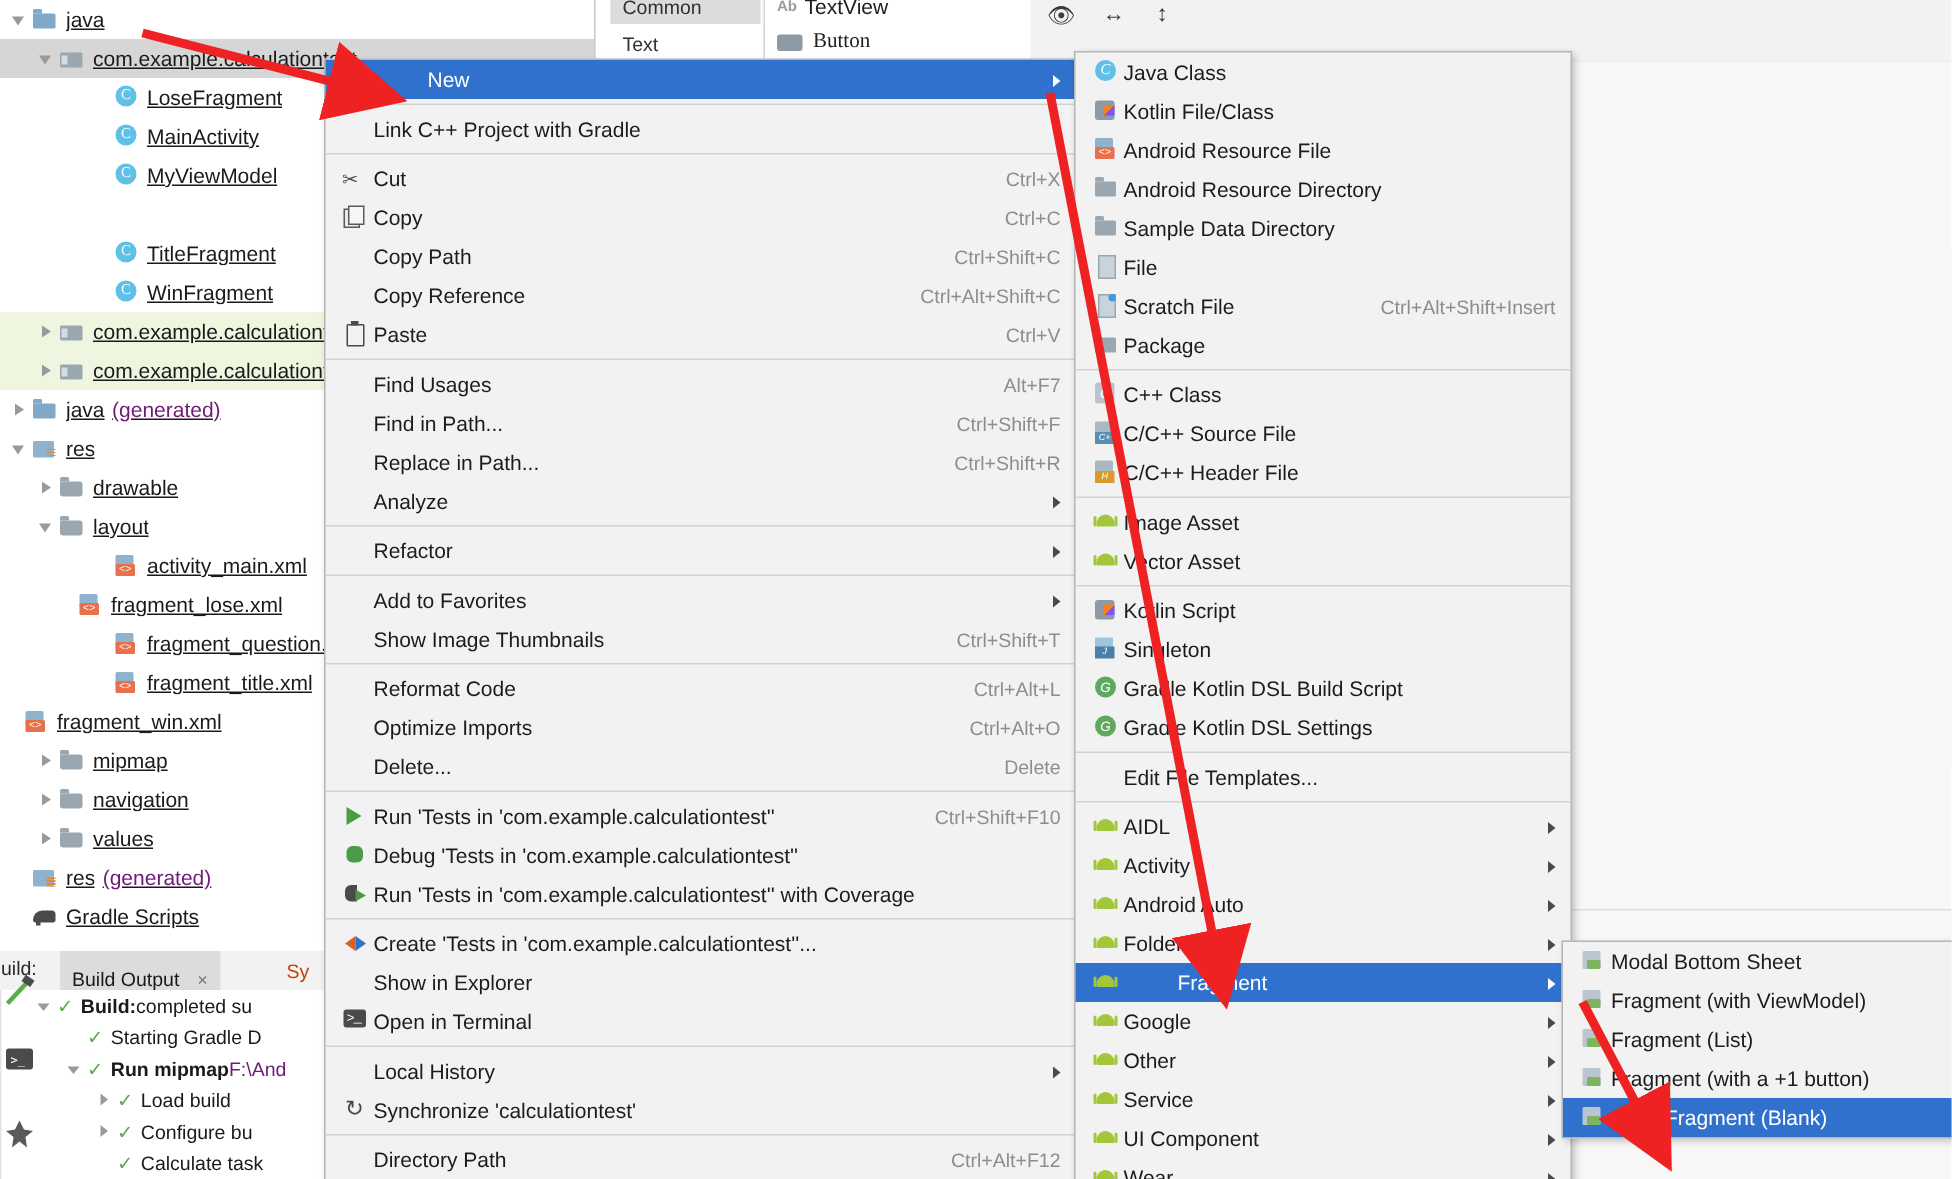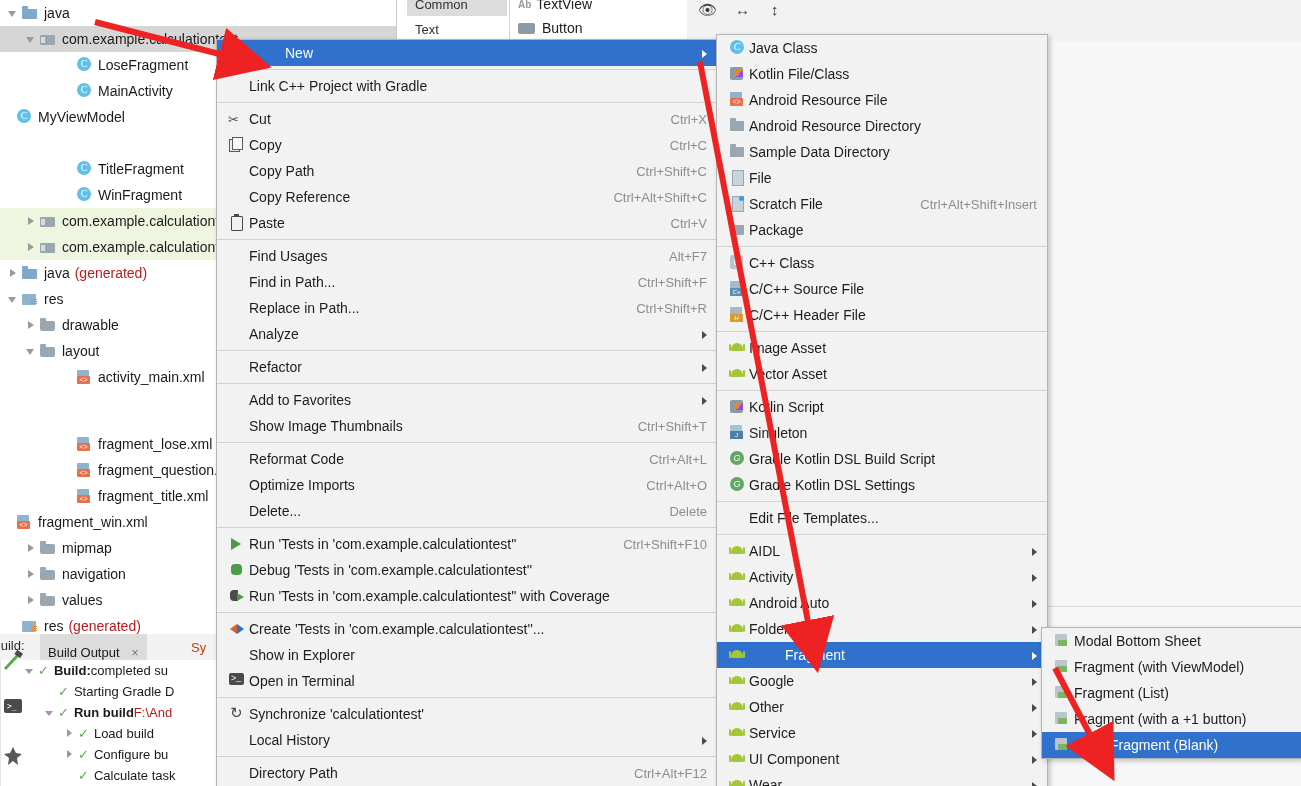--- a/index.html
+++ b/index.html
@@ -10,29 +10,29 @@
     font-size:13px;color:#1a1a1a;
     -webkit-font-smoothing:antialiased;
   }
   .nosel{user-select:none;}
 
   
   #ide-bg{position:absolute;left:0;top:0;width:1301px;height:786px;background:#f2f2f2;}
   #project-pane{position:absolute;left:0;top:0;width:396px;height:634px;background:#ffffff;border-right:1px solid #c9c9c9;overflow:hidden;}
 
   
-  .tree-row{height:26px;display:flex;align-items:center;padding-left:0px;white-space:nowrap;font-size:14px;}
+  .tree-row{height:26px;display:flex;align-items:center;padding-left:0px;white-space:nowrap;font-size:14px;text-decoration:underline;}
   .tree-row.sel{background:#d6d6d6;}
   .tree-row.green{background:#eef6e0;}
   .twisty{width:14px;height:14px;margin-right:2px;flex:0 0 auto;position:relative;}
   .twisty.closed::before{content:"";position:absolute;left:4px;top:3px;border-left:6px solid #9a9a9a;border-top:4.5px solid transparent;border-bottom:4.5px solid transparent;}
   .twisty.open::before{content:"";position:absolute;left:2px;top:5px;border-top:6px solid #9a9a9a;border-left:4.5px solid transparent;border-right:4.5px solid transparent;}
   .ic{width:17px;height:16px;margin-right:5px;flex:0 0 auto;position:relative;}
   .lbl{overflow:hidden;text-overflow:clip;}
-  .dim{color:#b91c1c;}
+  .dim{color:#701a75;}
 
   
   .ic-folder::before{content:"";position:absolute;left:0;top:4px;width:15px;height:10px;background:#9aa7b0;border-radius:1px 2px 2px 2px;}
   .ic-folder::after{content:"";position:absolute;left:0;top:1px;width:6px;height:3px;background:#9aa7b0;border-radius:1px 1px 0 0;}
   
   .ic-srcfolder::before{content:"";position:absolute;left:0;top:4px;width:15px;height:10px;background:#7fa8c9;border-radius:1px;}
   .ic-srcfolder::after{content:"";position:absolute;left:0;top:1px;width:6px;height:3px;background:#7fa8c9;border-radius:1px 1px 0 0;}
   
   .ic-pkg::before{content:"";position:absolute;left:0;top:4px;width:15px;height:10px;background:#9aa7b0;border-radius:1px;}
   .ic-pkg::after{content:"";position:absolute;left:1px;top:6px;width:4px;height:6px;background:#d6dde2;}
@@ -51,21 +51,21 @@
   .ic-gradle::before{content:"";position:absolute;left:0px;top:4px;width:15px;height:8px;background:#4a4a4a;border-radius:7px 3px 2px 2px;}
   .ic-gradle::after{content:"";position:absolute;left:2px;top:10px;width:3px;height:4px;background:#4a4a4a;}
 
   
   #palette{position:absolute;left:397px;top:0;width:400px;height:41px;background:#f2f2f2;border-bottom:1px solid #cfcfcf;}
   #pal-col1{position:absolute;left:0;top:0;width:112px;height:41px;background:#ffffff;border-right:1px solid #d4d4d4;}
   #pal-common{position:absolute;left:10px;top:-6px;width:100px;height:22px;background:#dcdcdc;line-height:22px;padding-left:8px;font-size:13px;color:#303030;box-sizing:border-box;}
   #pal-text{position:absolute;left:18px;top:22px;font-size:13px;color:#303030;}
   #pal-col2{position:absolute;left:113px;top:0;width:177px;height:41px;background:#ffffff;text-align:center;}
   #pal-tv{position:absolute;left:8px;top:-7px;height:22px;}
-  #pal-btn{position:absolute;left:8px;top:17px;height:22px;}
+  #pal-btn{position:absolute;left:8px;top:17px;height:22px;font-family:Liberation Serif, serif;}
   .pal-item{display:flex;align-items:center;font-size:14px;color:#202020;}
   .ab-badge{color:#9a9a9a;font-size:10px;margin-right:5px;font-weight:bold;}
   .btn-glyph{width:17px;height:11px;background:#8d9aa3;border-radius:2px;margin-right:7px;display:inline-block;}
   #pal-right{position:absolute;left:291px;top:0;width:109px;height:41px;background:#f2f2f2;}
   .tool-ic{position:absolute;top:1px;color:#3c3c3c;font-size:15px;}
 
   
   #editor-area{position:absolute;left:797px;top:0;width:504px;height:786px;background:#ffffff;}
   #editor-toolbar{position:absolute;left:0;top:0;width:504px;height:41px;background:#f2f2f2;border-bottom:1px solid #cfcfcf;}
   #design-canvas{position:absolute;left:0;top:41px;width:504px;height:600px;background:#f7f7f7;overflow:hidden;}
@@ -214,21 +214,21 @@
       <div class="tree-row" style="padding-left: 60px;">
         <span class="twisty"></span>
         <span class="ic ic-class"></span>
         <span class="lbl">LoseFragment</span>
       </div>
       <div class="tree-row" style="padding-left: 60px;">
         <span class="twisty"></span>
         <span class="ic ic-class"></span>
         <span class="lbl">MainActivity</span>
       </div>
-      <div class="tree-row" style="">
+      <div class="tree-row" style="padding-left: 60px;">
         <span class="twisty"></span>
         <span class="ic ic-class"></span>
         <span class="lbl">MyViewModel</span>
       </div>
       <div class="tree-row" style="padding-left: 60px; flex-direction: column;">
         <span class="twisty"></span>
         <span class="ic ic-class"></span>
         <span class="lbl">QuestionFragment</span>
       </div>
       <div class="tree-row" style="padding-left: 60px;">
@@ -270,21 +270,21 @@
       <div class="tree-row" style="padding-left: 24px;">
         <span class="twisty open"></span>
         <span class="ic ic-folder"></span>
         <span class="lbl">layout</span>
       </div>
       <div class="tree-row" style="padding-left: 60px;">
         <span class="twisty"></span>
         <span class="ic ic-xml"></span>
         <span class="lbl">activity_main.xml</span>
       </div>
-      <div class="tree-row" style="padding-left: 60px; margin-top: 41px;">
+      <div class="tree-row" style="padding-left: 36px;">
         <span class="twisty"></span>
         <span class="ic ic-xml"></span>
         <span class="lbl">fragment_lose.xml</span>
       </div>
       <div class="tree-row" style="padding-left: 60px;">
         <span class="twisty"></span>
         <span class="ic ic-xml"></span>
         <span class="lbl">fragment_question.xml</span>
       </div>
       <div class="tree-row" style="padding-left: 60px;">
@@ -345,21 +345,21 @@
         <span> completed su</span>
       </div>
       <div class="b-row" style="padding-left: 42px;">
         <span class="b-tw"></span>
         <span class="chk">✓</span>
         <span>Starting Gradle D</span>
       </div>
       <div class="b-row" style="padding-left: 42px;">
         <span class="b-tw open"></span>
         <span class="chk">✓</span>
-        <b>Run build</b>
+        <b>Run mipmap</b>
         <span class="dim"> F:\And</span>
       </div>
       <div class="b-row" style="padding-left: 62px;">
         <span class="b-tw closed"></span>
         <span class="chk">✓</span>
         <span>Load build</span>
       </div>
       <div class="b-row" style="padding-left: 62px;">
         <span class="b-tw closed"></span>
         <span class="chk">✓</span>
@@ -516,29 +516,29 @@
       <span class="mtext">Show in Explorer</span>
     </div>
     <div class="mi">
       <span class="mic">
         <i class="gi g-term"></i>
       </span>
       <span class="mtext">Open in Terminal</span>
     </div>
     <div class="msep"></div>
     <div class="mi">
+      <span class="mic"></span>
+      <span class="mtext">Local History</span>
+      <span class="marrow"></span>
+    </div>
+    <div class="mi">
       <span class="mic">
         <i class="gi g-sync"></i>
       </span>
       <span class="mtext">Synchronize 'calculationtest'</span>
-    </div>
-    <div class="mi">
-      <span class="mic"></span>
-      <span class="mtext">Local History</span>
-      <span class="marrow"></span>
     </div>
     <div class="msep"></div>
     <div class="mi">
       <span class="mic"></span>
       <span class="mtext">Directory Path</span>
       <span class="mkey">Ctrl+Alt+F12</span>
     </div>
   </div>
 
 <div id="menu2" class="menu">

